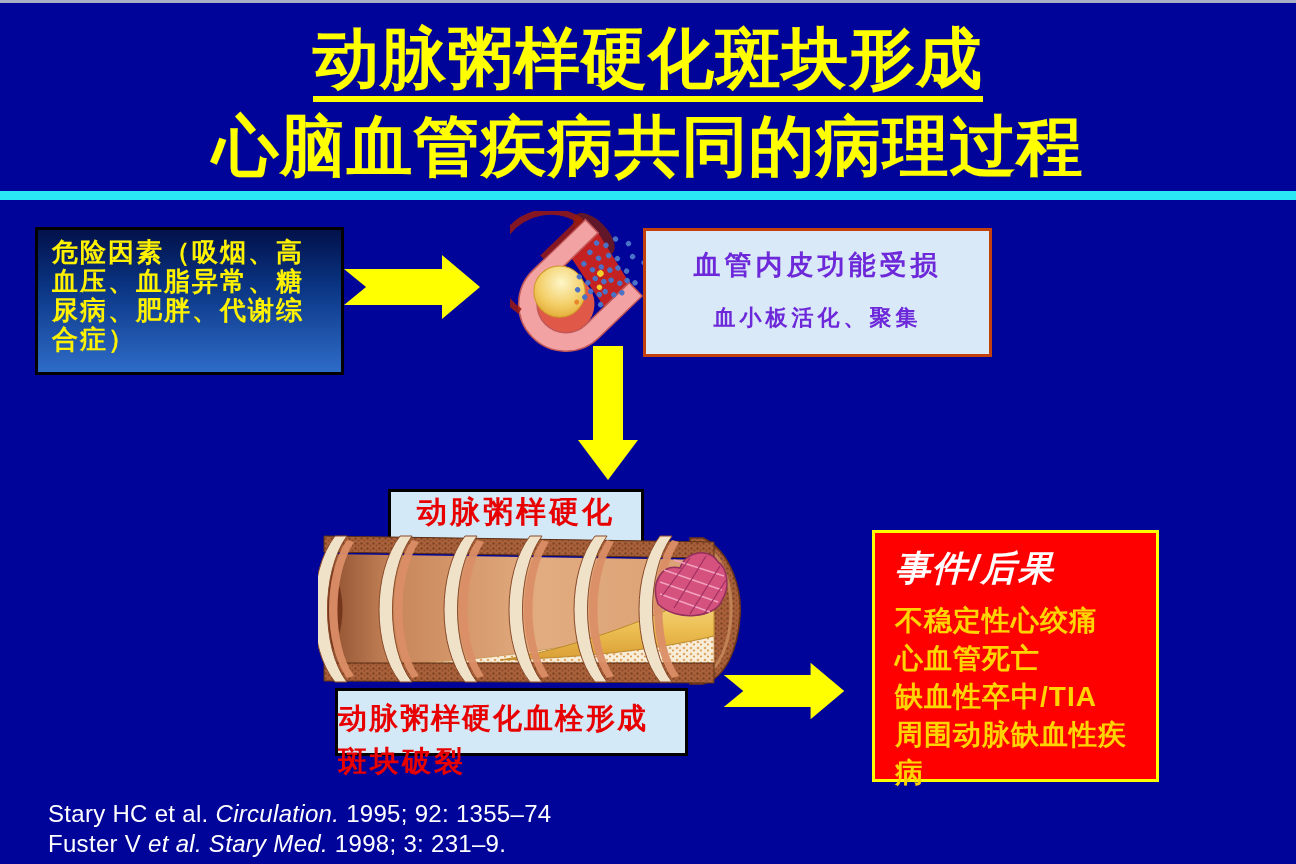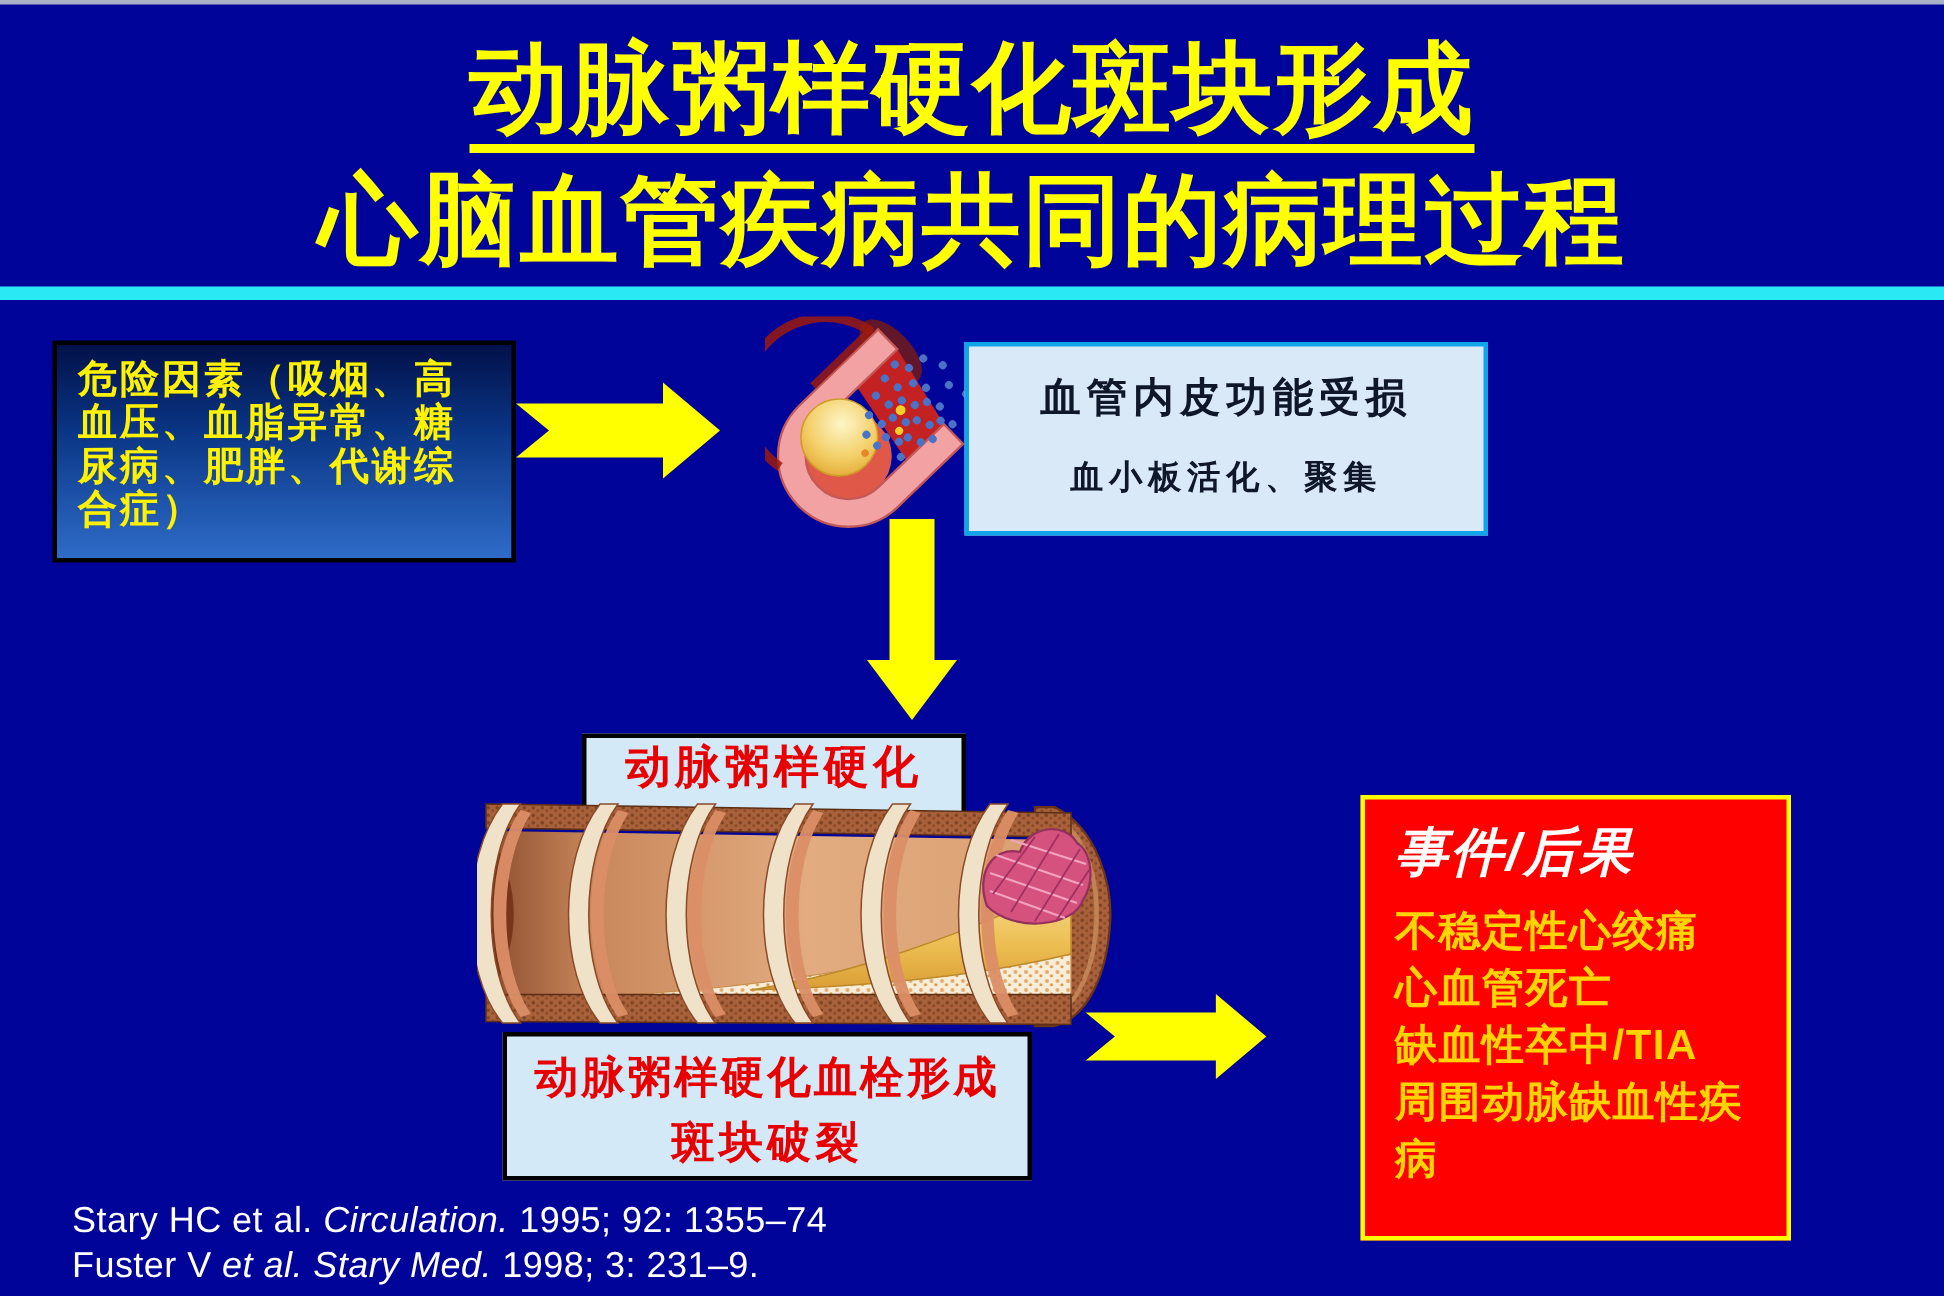--- a/index.html
+++ b/index.html
@@ -43,43 +43,43 @@
   .risk-box {
     position: absolute; left: 35px; top: 227px; width: 309px; height: 148px;
     border: 3px solid #000000;
     background: linear-gradient(180deg, #02114a 0%, #0a3584 40%, #2e6cc8 100%);
     color: #FFF200; font-size: 26px; line-height: 29px;
     padding: 8px 10px 0 14px; letter-spacing: 2px;
   }
   
   .endo-box {
     position: absolute; left: 643px; top: 228px; width: 349px; height: 129px;
-    border: 3px solid #0ea5e9; background: #D9E9F8;
-    color: #0f172a; text-align: center;
+    border: 3px solid #c2410c; background: #D9E9F8;
+    color: #6d28d9; text-align: center;
   }
   .endo-line1 { font-size: 27px; margin-top: 16px; letter-spacing: 4px; }
   .endo-line2 { font-size: 22px; margin-top: 20px; letter-spacing: 4px; }
   
   .athero-box {
     position: absolute; left: 388px; top: 489px; width: 256px; height: 62px;
     border: 3px solid #000000; background: #D3E9F8;
     color: #E80000; font-size: 30px; text-align: center; line-height: 40px;
     letter-spacing: 3px;
   }
   
   .thrombosis-box {
-    position: absolute; left: 335px; top: 688px; width: 353px; height: 99px;
+    position: absolute; left: 335px; top: 688px; width: 353px; height: 68px;
     border: 3px solid #000000; background: #D3E9F8;
-    color: #E80000; text-align: center; font-size: 29px;
+    color: #E80000; font-size: 29px;
   }
   .thrombosis-box .l1 { margin-top: 8px; letter-spacing: 2px; }
   .thrombosis-box .l2 { margin-top: 3px; letter-spacing: 3px; }
   
   .events-box {
-    position: absolute; left: 907px; top: 530px; width: 287px; height: 297px;
+    position: absolute; left: 872px; top: 530px; width: 287px; height: 252px;
     background: #FE0000; border: 3px solid #FFFF00;
     padding: 12px 14px 0 20px;
   }
   .events-title {
     color: #FFFFFF; font-size: 35px; font-weight: bold; font-style: italic;
     letter-spacing: 2px; margin-bottom: 10px;
   }
   .event-item {
     color: #FFD400; font-size: 28px; line-height: 38px; letter-spacing: 1px;
   }

